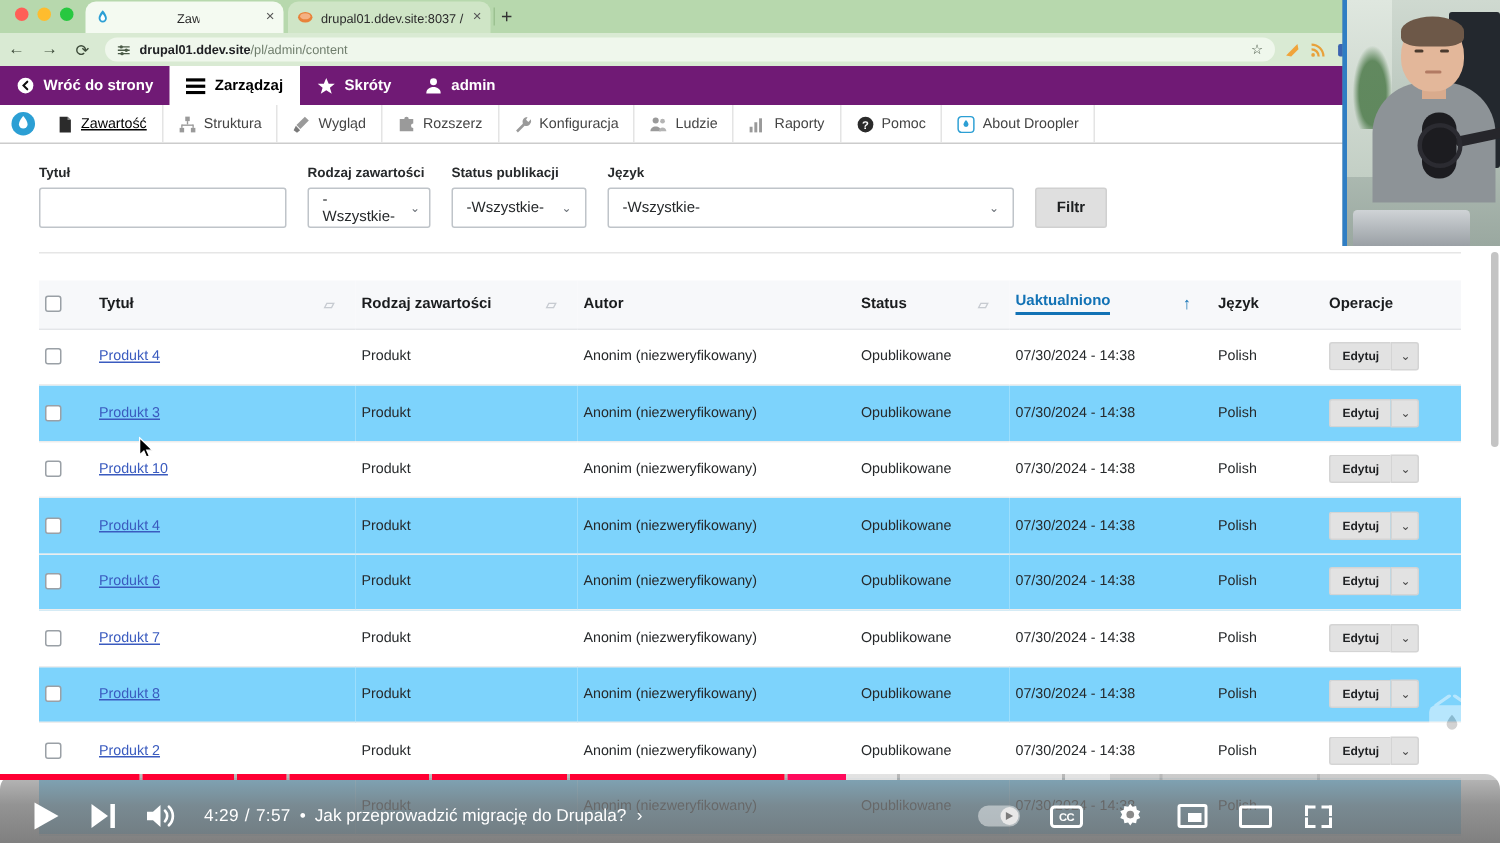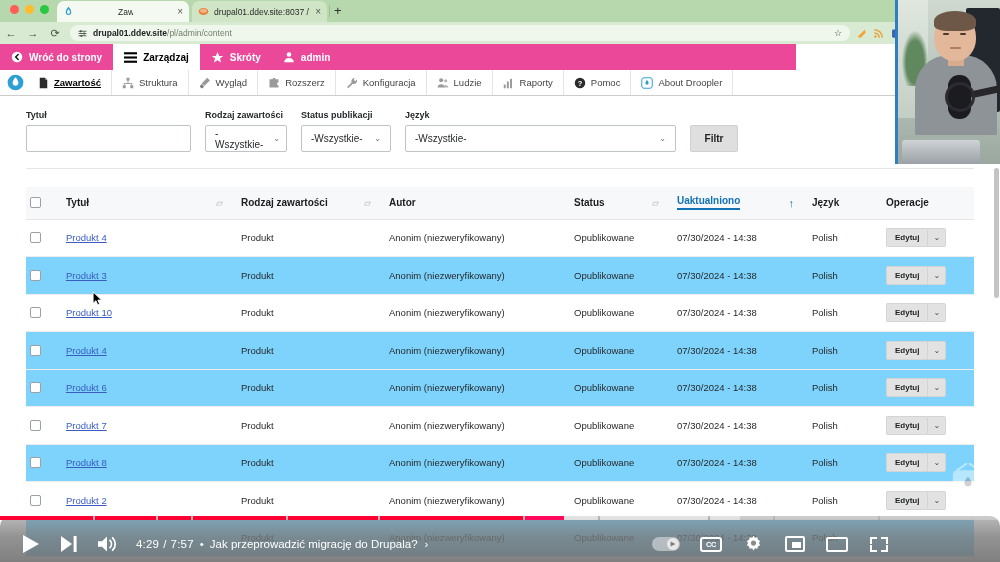--- a/index.html
+++ b/index.html
@@ -37,29 +37,29 @@
     display:flex; align-items:center; padding:0 8px; gap:6px; max-width:780px; overflow:hidden;
   }
   .omni-icon { width:9px; height:9px; flex:0 0 9px; }
   .url { font-size:8.5px; color:#202124; white-space:nowrap; }
   .url .dim { color:#6f7d6c;text-align:right; }
   .omni-star { margin-left:auto; font-size:9px; color:#3c4a39; }
   .ext-icons { display:flex; align-items:center; gap:6px; padding:0 6px; }
   .ext { width:11px; height:11px; display:block; }
 
   
-  .dp-toolbar { position:absolute; top:44px; left:0; width:796px; height:26px; background:#ec4899; display:flex; align-items:stretch; }
+  .dp-toolbar { position:absolute; top:44px; left:0; width:1000px; height:26px; background:#701a75; display:flex; align-items:stretch; }
   .dp-tb-item { display:flex; align-items:center; gap:6px; padding:0 11px; color:#fff; font-size:10px; font-weight:bold; white-space:nowrap; }
   .dp-tb-item.active { background:#fff; color:#000; }
   .dp-tb-item .ico { display:flex; align-items:center; }
 
   .dp-tabs { position:absolute; top:70px; left:0; width:1000px; height:26px; background:#fff; border-bottom:1px solid #ccc; display:flex; align-items:stretch; }
   .dp-tab { display:flex; align-items:center; gap:5px; padding:0 10px; font-size:9.5px; color:#444; white-space:nowrap; border-right:1px solid #e4e4e4; }
   .dp-tab.first { border-right:1px solid #e4e4e4; padding-left:8px; }
-  .dp-tab.sel { color:#000; font-weight:bold; }
+  .dp-tab.sel { color:#000; font-weight:normal; }
   .dp-tab.sel .lbl { text-decoration:underline; }
   .dp-logo { display:flex; align-items:center; justify-content:center; width:30px; }
 
   
   .page { position:absolute; top:96px; left:0; width:1000px; height:466px; background:#fff; }
 
   .filters { display:flex; align-items:flex-end; gap:14px; padding:14px 26px 16px 26px; }
   .fgroup { display:flex; flex-direction:column; gap:5px; }
   .flabel { font-size:9px; font-weight:bold; color:#26292b; }
   .finput {

